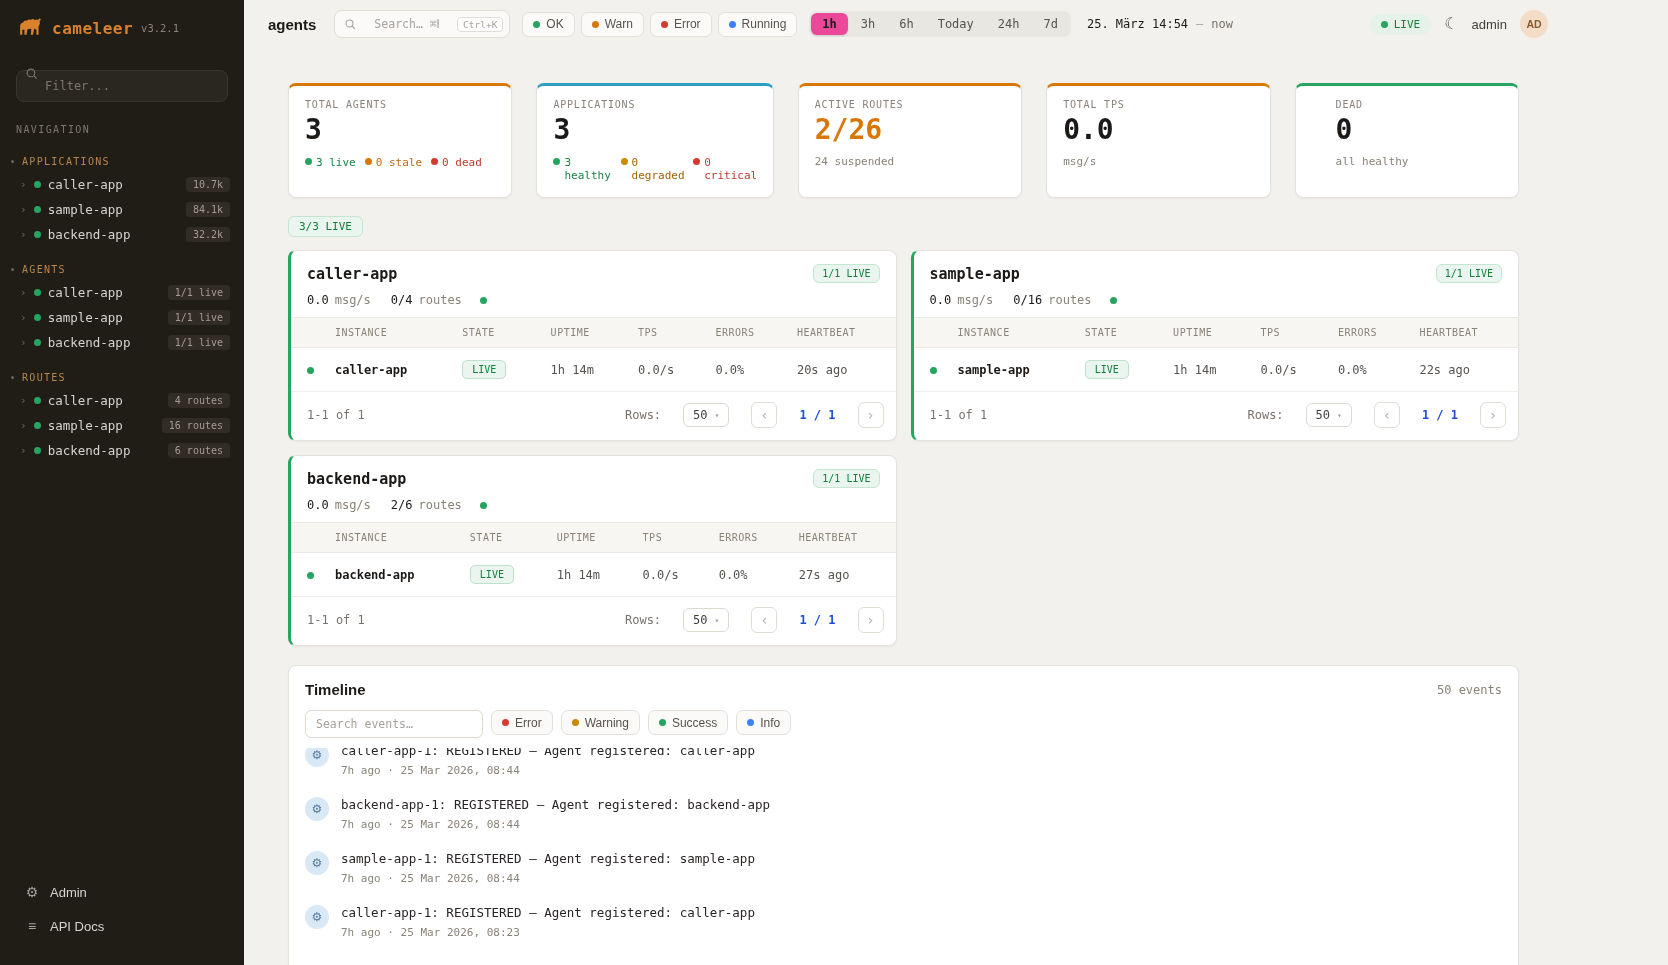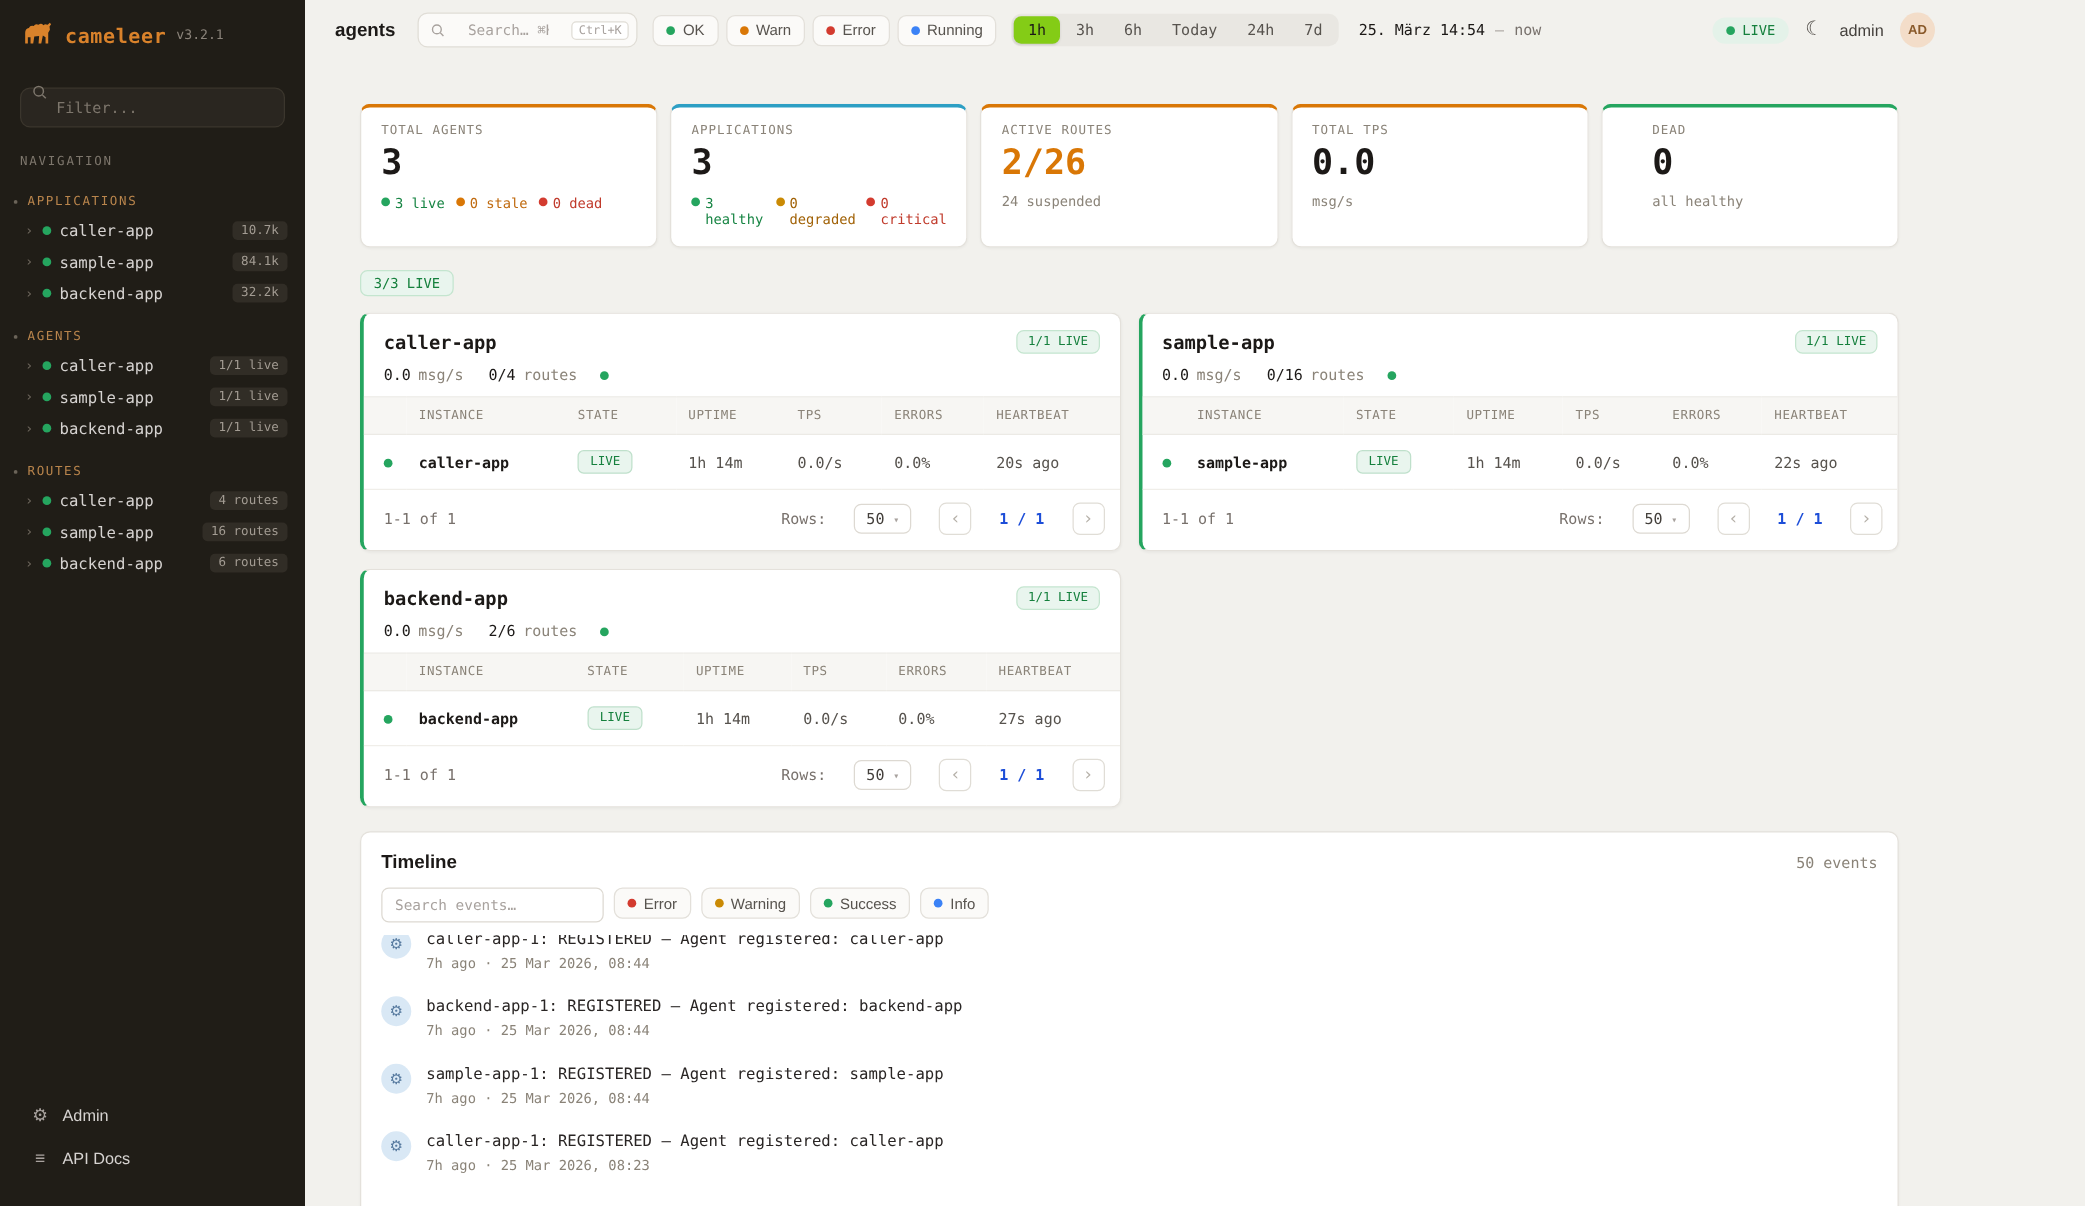--- a/index.html
+++ b/index.html
@@ -74,21 +74,21 @@
   .chip {
     display: inline-flex; align-items: center; gap: 6px; height: 25px; padding: 0 10px;
     background: #fbfaf8; border: 1px solid #e3e0da; border-radius: 7px;
     font-size: 12px; color: #57534e; cursor: pointer;
   }
   .segmented { display: flex; background: #e9e7e2; border-radius: 8px; padding: 2px; gap: 2px; }
   .seg {
     border: 0; background: transparent; font-family: "DejaVu Sans Mono", monospace;
     font-size: 12px; color: #57534e; padding: 4px 11px; border-radius: 6px;
   }
-  .seg.active { background: #84cc16; color: #1c1917; box-shadow: 0 1px 2px rgba(0,0,0,.12); }
+  .seg.active { background: #ec4899; color: #1c1917; box-shadow: 0 1px 2px rgba(0,0,0,.12); font-weight: bold; }
   .datetime { display: flex; gap: 8px; align-items: center; font-size: 12px; margin-left: 4px; }
   .dt-main { color: #1c1917; }
   .dt-sep { color: #a8a29e; }
   .dt-end { color: #78716c; }
   .top-right { margin-left: auto; display: flex; align-items: center; gap: 13px; }
   .live-pill-top {
     display: inline-flex; align-items: center; gap: 6px; padding: 4px 11px;
     background: #e4f2e9; border-radius: 999px; font-family: "DejaVu Sans Mono", monospace;
     font-size: 11px; color: #15803d;
   }
@@ -96,21 +96,21 @@
   .user { font-size: 13px; color: #44403c; }
   .avatar {
     width: 28px; height: 28px; border-radius: 50%; background: #f3ddc9; color: #8a5a2b;
     display: flex; align-items: center; justify-content: center;
     font-size: 10.5px; font-weight: bold; cursor: pointer;
   }
 
   .content { padding: 35px 149px 0 44px; }
 
   
-  .summary-row { display: grid; grid-template-columns: repeat(5, 1fr); gap: 10px; }
+  .summary-row { display: grid; grid-template-columns: repeat(5, 1fr); gap: 24px; }
   .card {
     background: #fff; border: 1px solid #e4e1db; border-radius: 8px;
     border-top: 3px solid #d97706; padding: 13px 16px 11px; height: 115px;
     box-shadow: 0 1px 2px rgba(0,0,0,.04);
   }
   .card.accent-blue { border-top-color: #2d9fc4; }
   .card.accent-green { border-top-color: #25a55f; padding-left: 40px; }
   .card-title { font-size: 10px; letter-spacing: .8px; color: #8a8378; }
   .card-value { font-size: 28px; font-weight: bold; margin-top: 5px; line-height: 1.1; }
   .card-value.orange { color: #d97706; }

